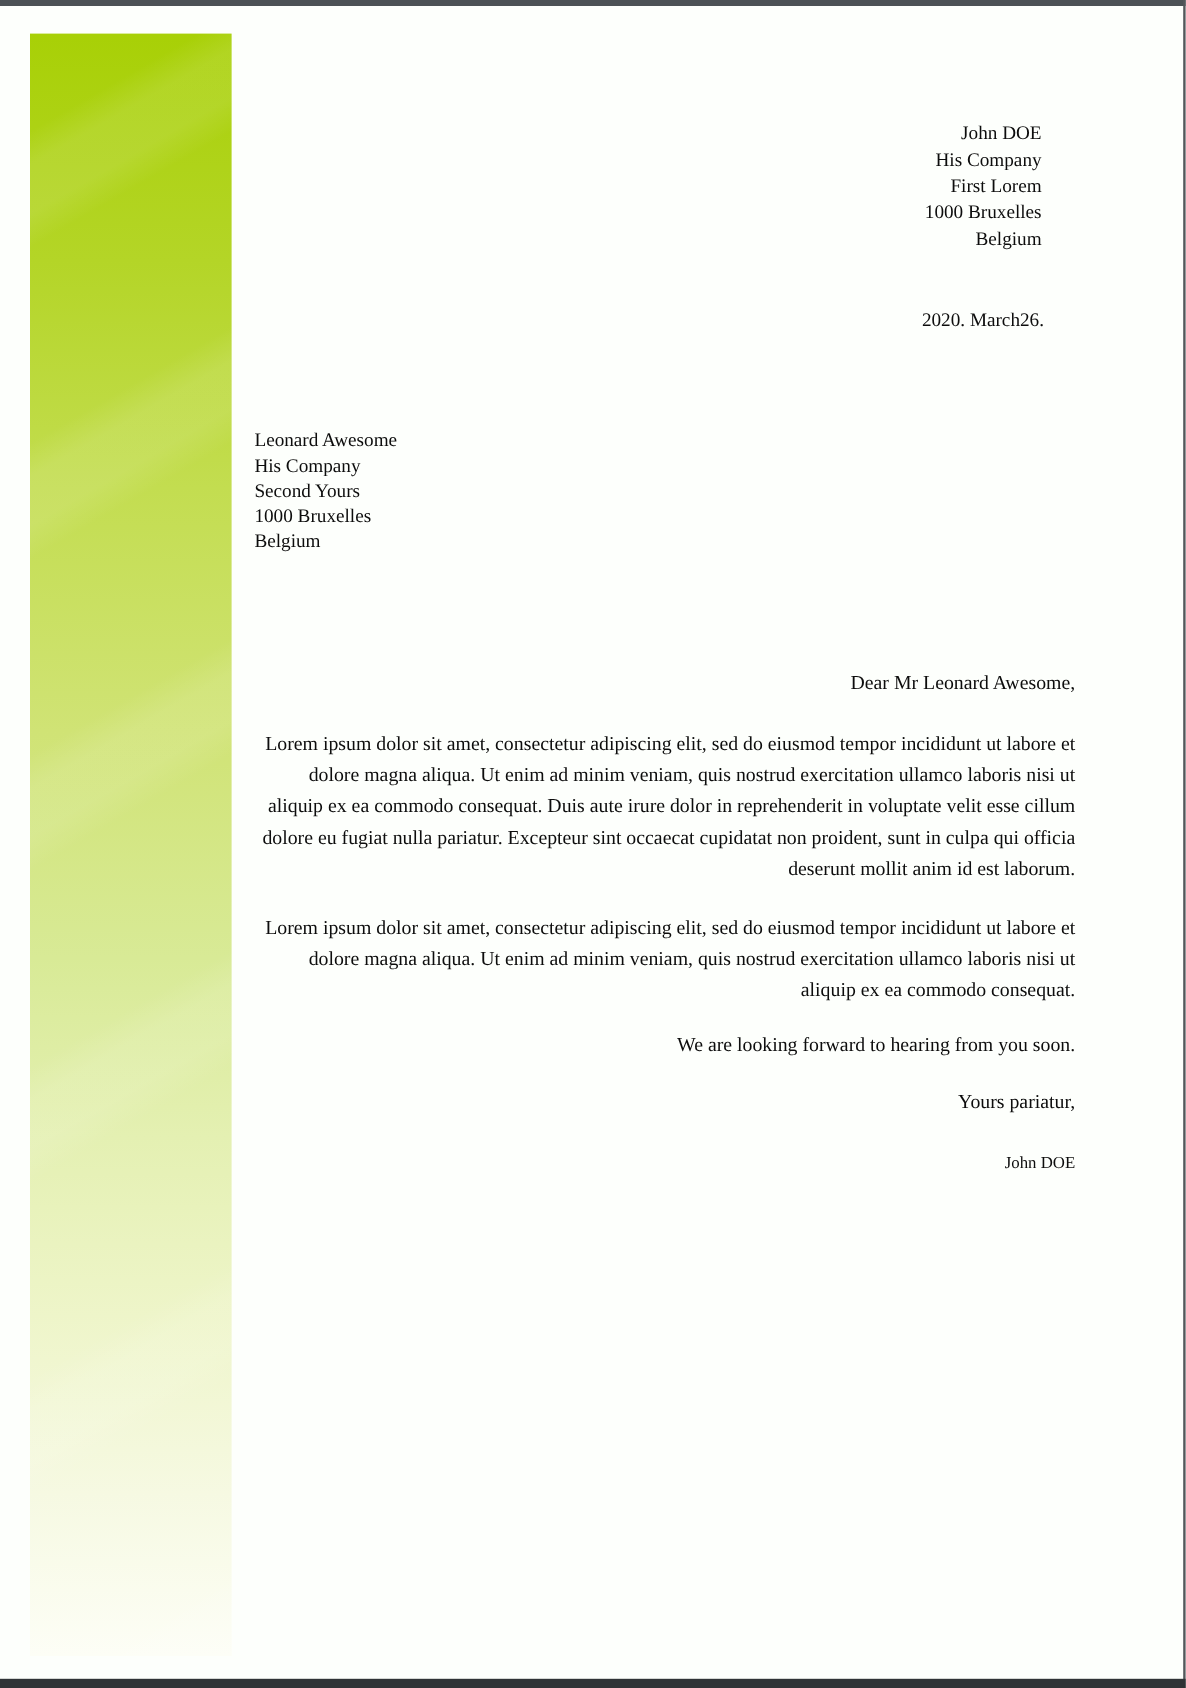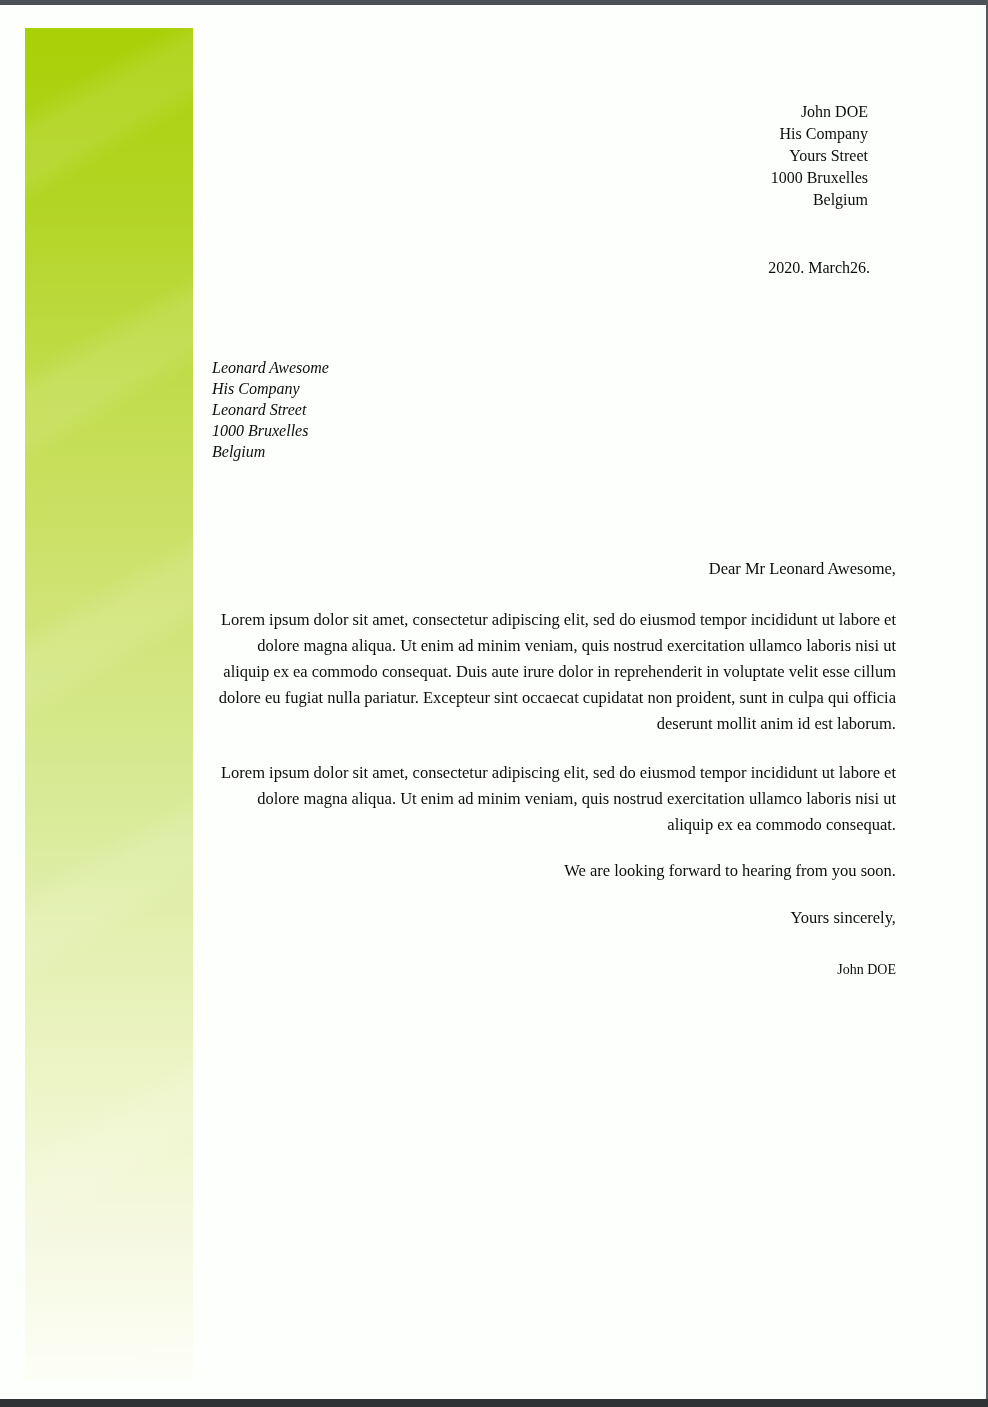--- a/index.html
+++ b/index.html
@@ -75,21 +75,20 @@
     line-height: 22px;
     font-family: Liberation Serif, serif;
   }
   .recipient-block {
     position: absolute;
     top: 357px;
     left: 212px;
     text-align: left;
     font-size: 16px;
     line-height: 21px;
-    font-style: italic;
   }
   .letter-body {
     position: absolute;
     top: 556px;
     left: 212px;
     width: 684px;
     font-size: 16.5px;
     line-height: 26px;
   }
   .letter-body p {
@@ -109,35 +108,35 @@
 
 <div class="frame-top"></div>
 <div class="frame-right"></div>
 <div class="frame-bottom"></div>
 
 <div class="green-bar"></div>
 
 <div class="sender-block">
   <div>John DOE</div>
   <div>His Company</div>
-  <div>Yours Street</div>
+  <div>First Lorem</div>
   <div>1000 Bruxelles</div>
   <div>Belgium</div>
 </div>
 
 <div class="date-line">2020. March26.</div>
 
 <div class="recipient-block">
   <div>Leonard Awesome</div>
   <div>His Company</div>
-  <div>Leonard Street</div>
+  <div>Second Yours</div>
   <div>1000 Bruxelles</div>
   <div>Belgium</div>
 </div>
 
 <div class="letter-body">
   <p class="salutation">Dear Mr Leonard Awesome,</p>
   <p class="paragraph paragraph-1">Lorem ipsum dolor sit amet, consectetur adipiscing elit, sed do eiusmod tempor incididunt ut labore et dolore magna aliqua. Ut enim ad minim veniam, quis nostrud exercitation ullamco laboris nisi ut aliquip ex ea commodo consequat. Duis aute irure dolor in reprehenderit in voluptate velit esse cillum dolore eu fugiat nulla pariatur. Excepteur sint occaecat cupidatat non proident, sunt in culpa qui officia deserunt mollit anim id est laborum.</p>
   <p class="paragraph paragraph-2">Lorem ipsum dolor sit amet, consectetur adipiscing elit, sed do eiusmod tempor incididunt ut labore et dolore magna aliqua. Ut enim ad minim veniam, quis nostrud exercitation ullamco laboris nisi ut aliquip ex ea commodo consequat.</p>
   <p class="closing-line">We are looking forward to hearing from you soon.</p>
-  <p class="valediction">Yours sincerely,</p>
+  <p class="valediction">Yours pariatur,</p>
   <p class="signature">John DOE</p>
 </div>
 
 </body></html>

